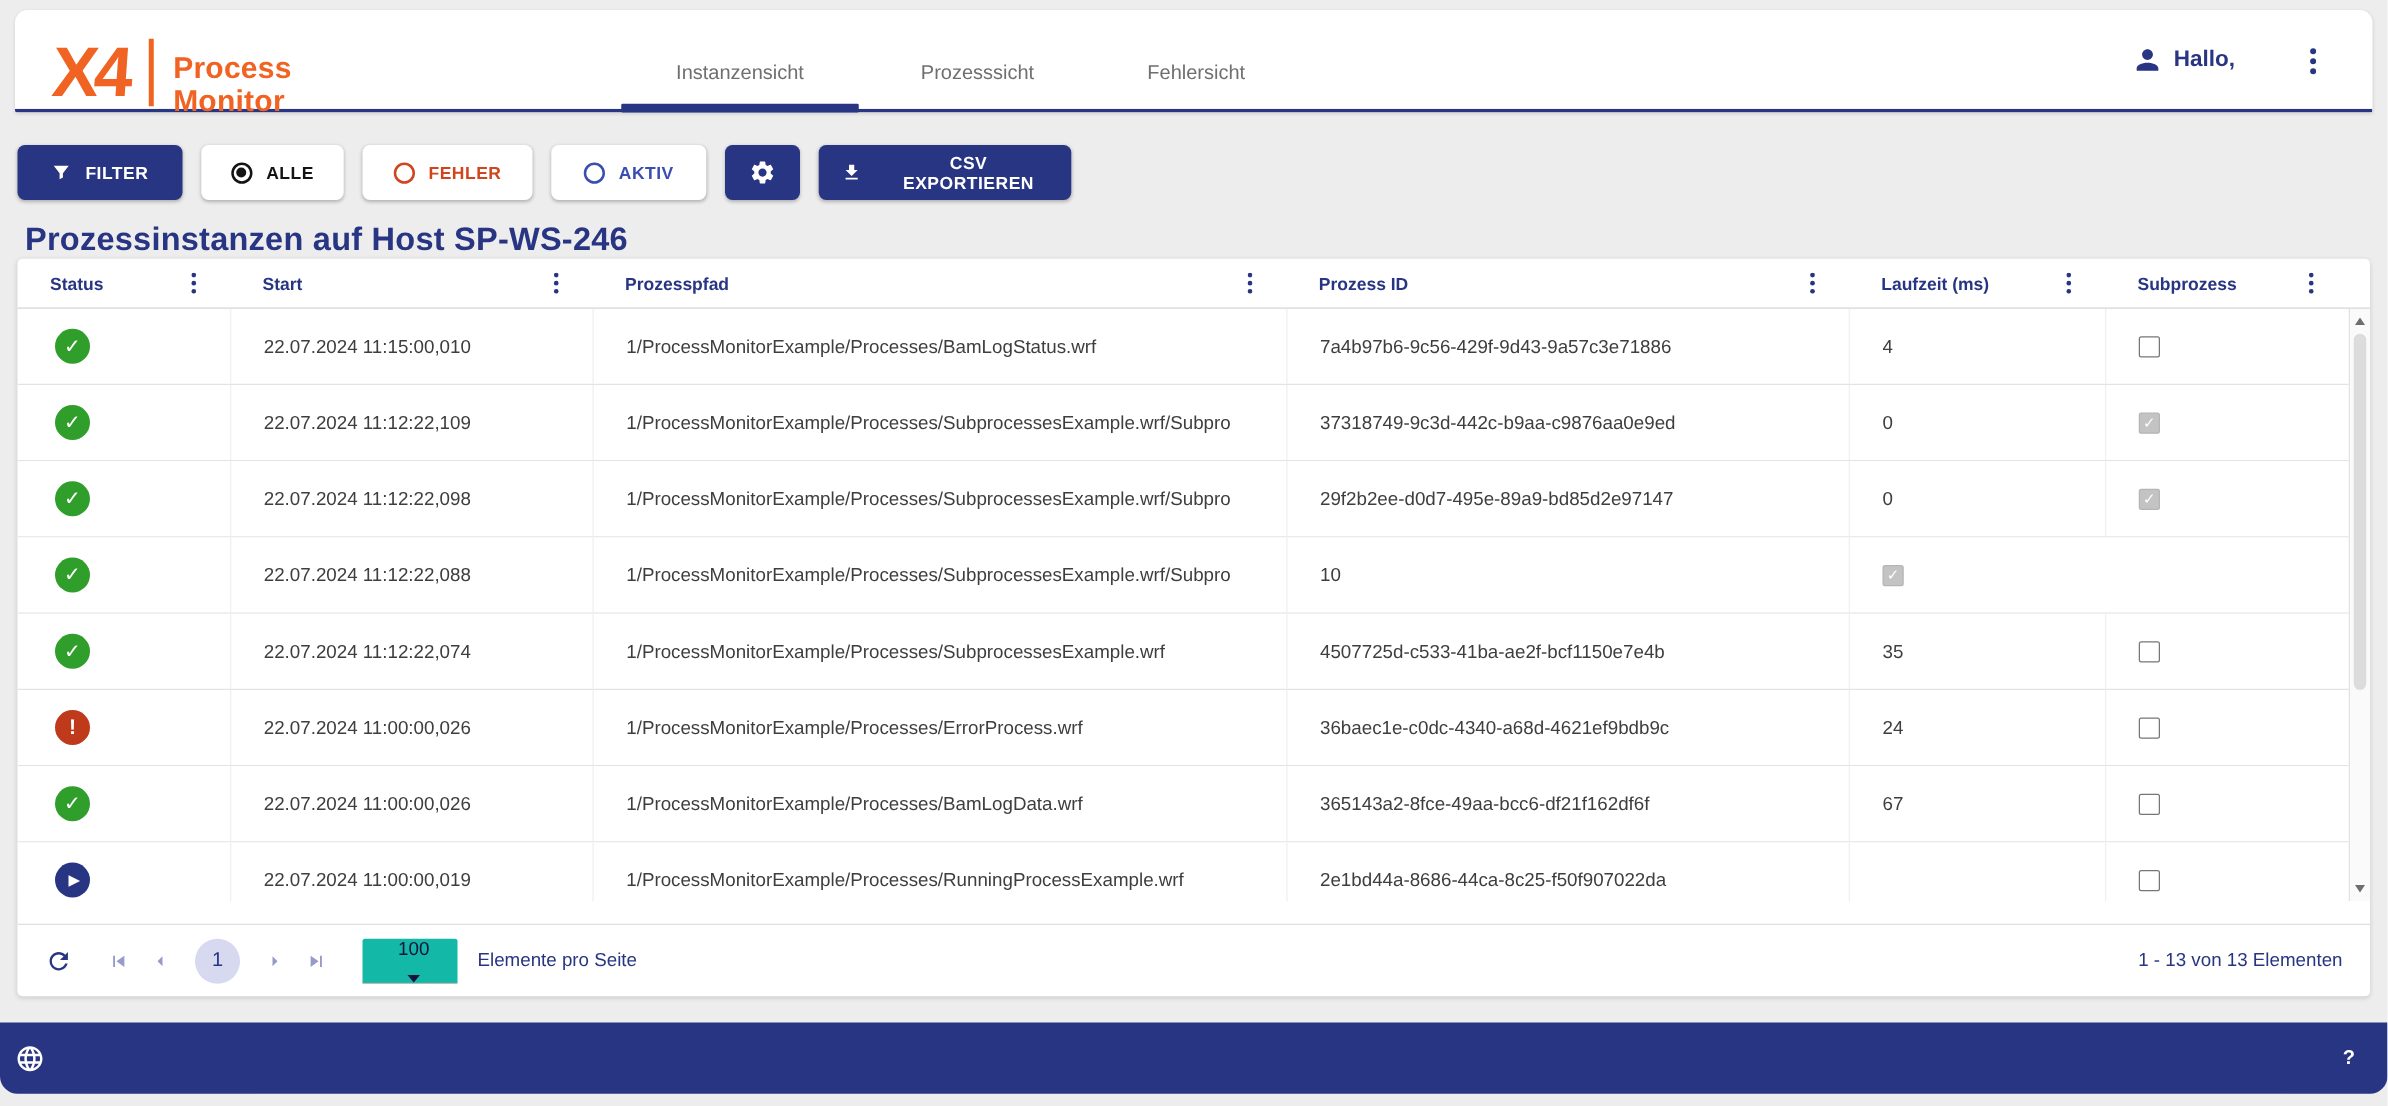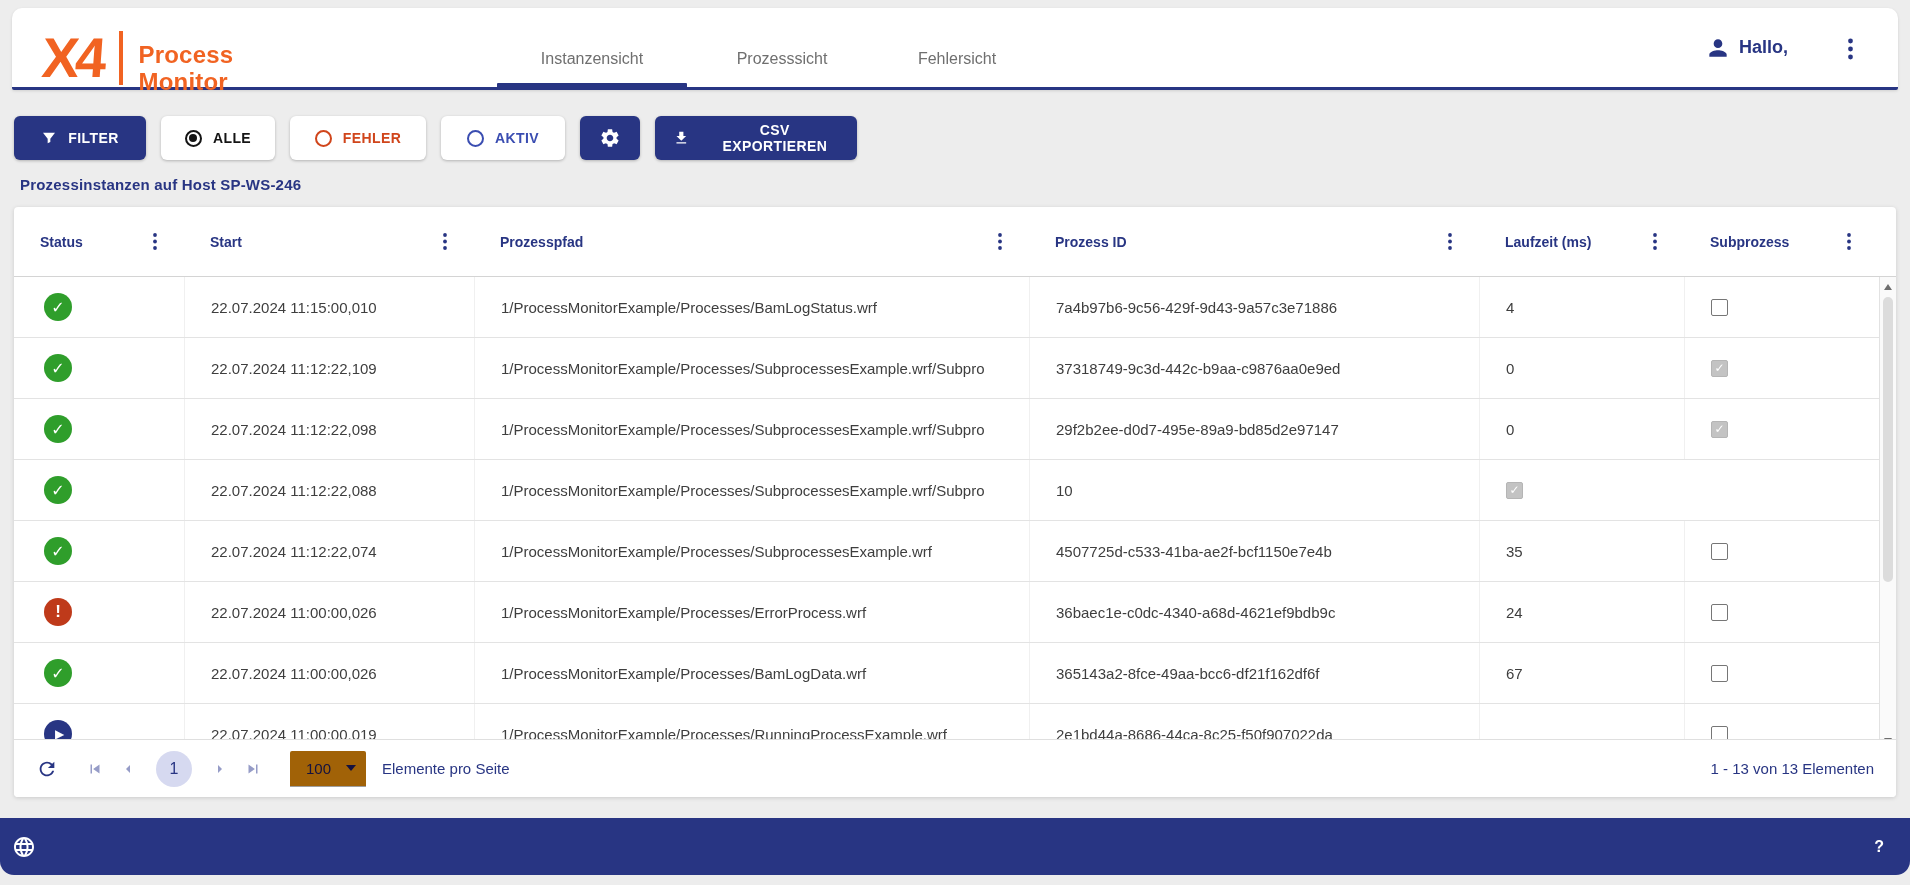--- a/index.html
+++ b/index.html
@@ -43,28 +43,28 @@
   .radio-selected::after{content:"";position:absolute;left:2.5px;top:2.5px;width:8px;height:8px;
     border-radius:50%;background:#141414;}
   .radio-red{border:2px solid var(--fehler,#D0451B);}
   .radio-blue{border:2px solid var(--aktiv,#3A4DB1);}
   .lbl-alle{color:#141414;text-align:right;}
   .lbl-fehler{color:var(--fehler,#D0451B);}
   .lbl-aktiv{color:var(--aktiv,#3A4DB1);}
   .btn-icononly{width:60px;padding:0;}
 
   
-  .page-title{position:absolute;top:176px;left:20px;font-size:15px;font-weight:700;
+  .page-title{position:absolute;top:176px;left:20px;font-size:26px;font-weight:700;
     color:var(--navy,#283583);letter-spacing:.2px;}
 
   
   .card{position:absolute;top:207px;left:14px;right:14px;height:590px;background:#fff;
     border-radius:4px;box-shadow:0 1px 4px rgba(0,0,0,.15);overflow:hidden;}
   .grid-cols{display:grid;grid-template-columns:170px 290px 555px 450px 205px 1fr;}
-  .t-head{height:70px;border-bottom:1px solid #d4d4d4;}
+  .t-head{height:40px;border-bottom:1px solid #d4d4d4;}
   .t-hcell{display:flex;align-items:center;justify-content:space-between;padding:0 22px 0 26px;
     font-size:14px;font-weight:700;color:var(--navy,#283583);cursor:pointer;}
   .col-menu{width:14px;height:20px;display:flex;align-items:center;justify-content:center;cursor:pointer;}
   .t-body{position:relative;height:474px;overflow:hidden;}
   .t-rows{margin-right:17px;}
   .t-row{height:61px;border-bottom:1px solid #e3e3e3;background:#fff;}
   .t-cell{display:flex;align-items:center;padding:0 10px 0 26px;font-size:15px;color:#3e3e3e;
     white-space:nowrap;overflow:hidden;border-left:1px solid #f0f0f0;}
   .t-cell:first-child{border-left:none;padding-left:30px;}
   .status-badge{width:28px;height:28px;border-radius:50%;display:flex;align-items:center;
@@ -91,23 +91,23 @@
 
   
   .pager{position:absolute;left:0;right:0;bottom:0;height:58px;border-top:1px solid #dfdfdf;
     background:#fff;display:flex;align-items:center;padding:0 22px;}
   .pg-ico{display:flex;align-items:center;justify-content:center;cursor:pointer;}
   .pg-refresh{margin-right:28px;}
   .pg-nav{display:flex;align-items:center;gap:16px;}
   .pg-page{width:36px;height:36px;border-radius:50%;background:var(--lavender,#D6D9F0);
     color:var(--navy,#283583);font-size:16px;display:flex;align-items:center;justify-content:center;
     margin:0 4px;cursor:pointer;}
-  .pg-select{margin-left:28px;width:76px;height:36px;background:#a16207;border-bottom:1px solid #9e9e9e;
+  .pg-select{margin-left:28px;width:76px;height:36px;background:#14b8a6;border-bottom:1px solid #9e9e9e;
     border-radius:2px 2px 0 0;display:flex;align-items:center;justify-content:space-between;
-    padding:0 10px 0 16px;cursor:pointer;}
+    padding:0 10px 0 16px;cursor:pointer;flex-direction:column;}
   .pg-select .val{font-size:15px;color:#15123f;}
   .sel-arrow{width:0;height:0;border-left:5px solid transparent;border-right:5px solid transparent;
     border-top:6px solid #15123f;}
   .pg-label{margin-left:16px;font-size:15px;color:var(--navy,#283583);}
   .pg-range{margin-left:auto;font-size:15px;color:var(--navy,#283583);}
 
   
   .footer{position:absolute;left:0;right:0;top:818px;height:57px;background:var(--navy,#283583);
     border-radius:0 0 14px 14px;display:flex;align-items:center;padding:0 26px 0 12px;}
   .footer .globe{cursor:pointer;display:flex;align-items:center;}

